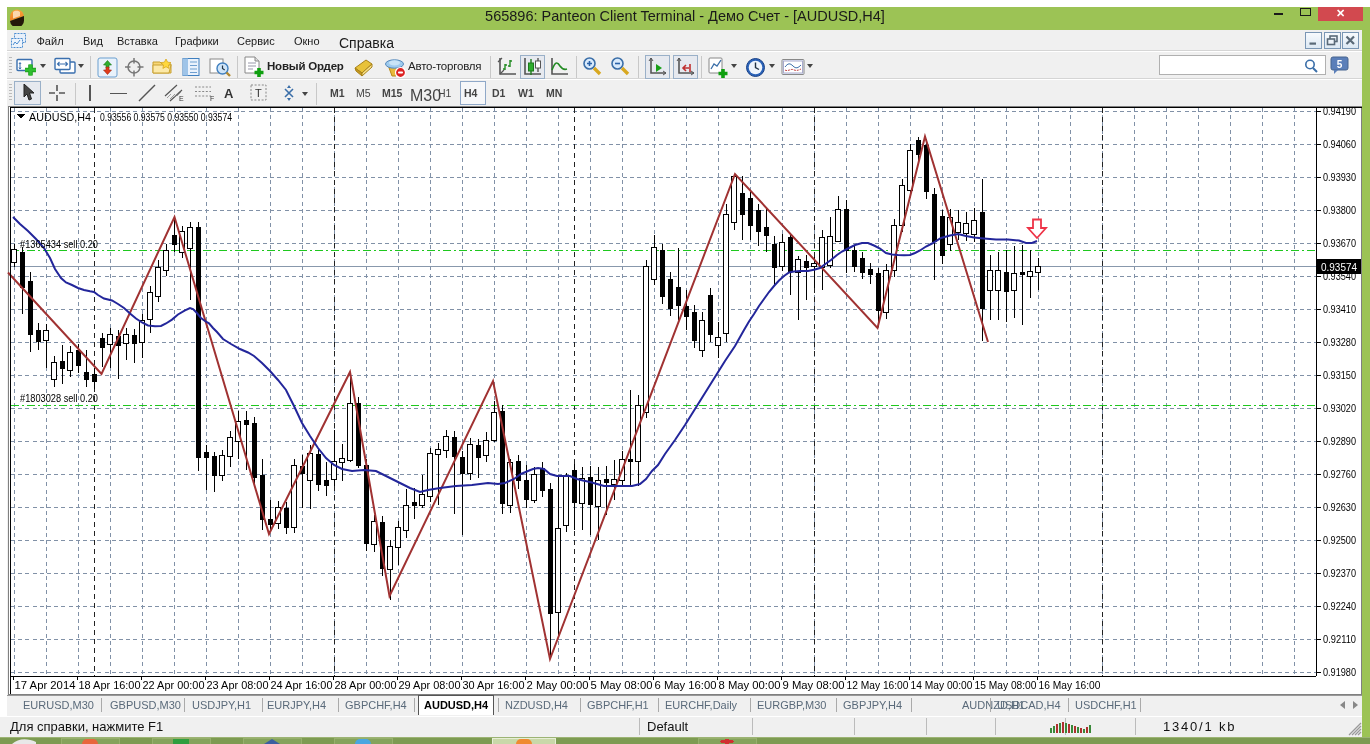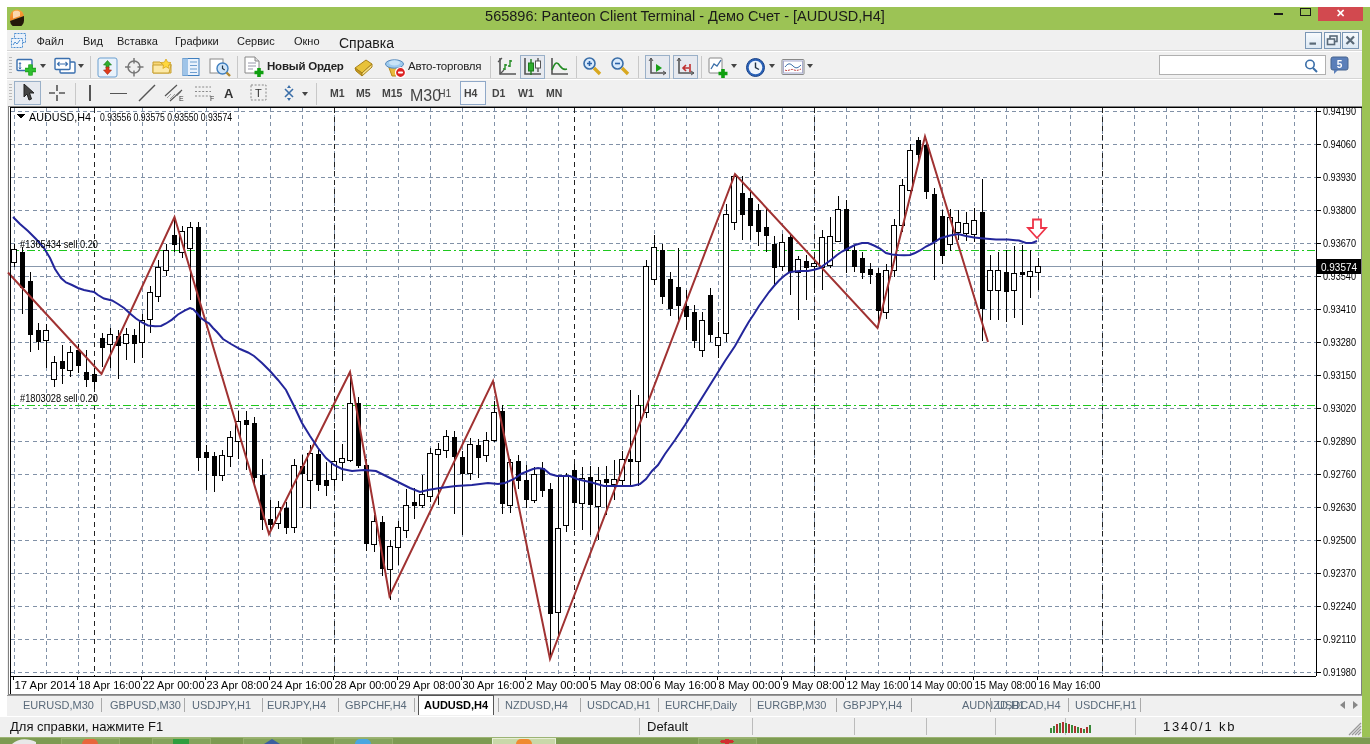--- a/index.html
+++ b/index.html
@@ -213,21 +213,21 @@
 <rect x="1" y="1" width="15" height="15" fill="none" stroke="#888" stroke-dasharray="2 1.6"></rect>
 <text x="5" y="13" font-size="11" fill="#333" font-family="Liberation Sans">T</text>
   </svg>
 <svg class="abs" style="left:280px;top:84px" width="20" height="18" viewBox="0 0 20 18">
 <path d="M5 5 l8 8 m0 -8 l-8 8" stroke="#3a6ea8" stroke-width="1.6"></path>
 <path d="M9 1 l-2 3 h4 z M9 17 l-2 -3 h4 z" fill="#3a6ea8"></path>
   </svg>
 <div class="abs" style="left:302px;top:92px;width:0;height:0;border-left:3.5px solid transparent;border-right:3.5px solid transparent;border-top:4px solid #444"></div>
 <div class="abs" style="left:316px;top:83px;width:1px;height:22px;background:#c8c8c8"></div>
 <div class="abs" style="left:330px;top:87px;font-size:10.5px;font-weight:bold;color:#444">M1</div>
-<div class="abs" style="left:356px;top:87px;font-size:10.5px;font-weight:bold;color:#444">M5</div>
+<div class="abs" style="left:356px;top:87px;font-size:10.5px;font-weight:normal;color:#444">M5</div>
 <div class="abs" style="left:382px;top:87px;font-size:10.5px;font-weight:bold;color:#444">M15</div>
 <div class="abs" style="left:410px;top:87px;font-size:16px;font-weight:normal;color:#444">M30</div>
 <div class="abs" style="left:438px;top:87px;font-size:10.5px;font-weight:normal;color:#444">H1</div>
 <div class="abs" style="left:460px;top:81px;width:26px;height:24px;background:#f6f7f9;border:1px solid #8fa8c8"></div>
 <div class="abs" style="left:464px;top:87px;font-size:10.5px;font-weight:bold;color:#444">H4</div>
 <div class="abs" style="left:492px;top:87px;font-size:10.5px;font-weight:bold;color:#444">D1</div>
 <div class="abs" style="left:518px;top:87px;font-size:10.5px;font-weight:bold;color:#444">W1</div>
 <div class="abs" style="left:546px;top:87px;font-size:10.5px;font-weight:bold;color:#444">MN</div>
 <svg width="1355" height="589" viewBox="0 0 1355 589" shape-rendering="crispEdges" style="position:absolute;left:7px;top:106px">
     <rect x="0" y="0" width="1355" height="589" fill="#f0f0f0"></rect>
@@ -647,21 +647,21 @@
   </svg>
 <div class="abs" style="left:7px;top:695px;width:1355px;height:21px;background:#f0f0f0;border-top:1px solid #999"></div>
 <div class="abs" style="left:23px;top:699px;font-size:11px;color:#5a6a7a">EURUSD,M30</div>
 <div class="abs" style="left:110px;top:699px;font-size:11px;color:#5a6a7a">GBPUSD,M30</div>
 <div class="abs" style="left:192px;top:699px;font-size:11px;color:#5a6a7a">USDJPY,H1</div>
 <div class="abs" style="left:267px;top:699px;font-size:11px;color:#5a6a7a">EURJPY,H4</div>
 <div class="abs" style="left:345px;top:699px;font-size:11px;color:#5a6a7a">GBPCHF,H4</div>
 <div class="abs" style="left:418px;top:695px;width:76px;height:20px;background:#fff;border:1px solid #555;border-bottom:0"></div>
 <div class="abs" style="left:424px;top:699px;font-size:11px;color:#000;font-weight:bold">AUDUSD,H4</div>
 <div class="abs" style="left:505px;top:699px;font-size:11px;color:#5a6a7a">NZDUSD,H4</div>
-<div class="abs" style="left:587px;top:699px;font-size:11px;color:#5a6a7a">USDCAD,H1</div>
+<div class="abs" style="left:587px;top:699px;font-size:11px;color:#5a6a7a">GBPCHF,H1</div>
 <div class="abs" style="left:665px;top:699px;font-size:11px;color:#5a6a7a">EURCHF,Daily</div>
 <div class="abs" style="left:757px;top:699px;font-size:11px;color:#5a6a7a">EURGBP,M30</div>
 <div class="abs" style="left:843px;top:699px;font-size:11px;color:#5a6a7a">GBPJPY,H4</div>
 <div class="abs" style="left:962px;top:699px;font-size:11px;color:#5a6a7a">AUDNZD,H1</div>
 <div class="abs" style="left:997px;top:699px;font-size:11px;color:#5a6a7a">USDCAD,H4</div>
 <div class="abs" style="left:1075px;top:699px;font-size:11px;color:#5a6a7a">USDCHF,H1</div>
 <div class="abs" style="left:101px;top:698px;width:1px;height:14px;background:#aaa"></div>
 <div class="abs" style="left:184px;top:698px;width:1px;height:14px;background:#aaa"></div>
 <div class="abs" style="left:262px;top:698px;width:1px;height:14px;background:#aaa"></div>
 <div class="abs" style="left:338px;top:698px;width:1px;height:14px;background:#aaa"></div>

